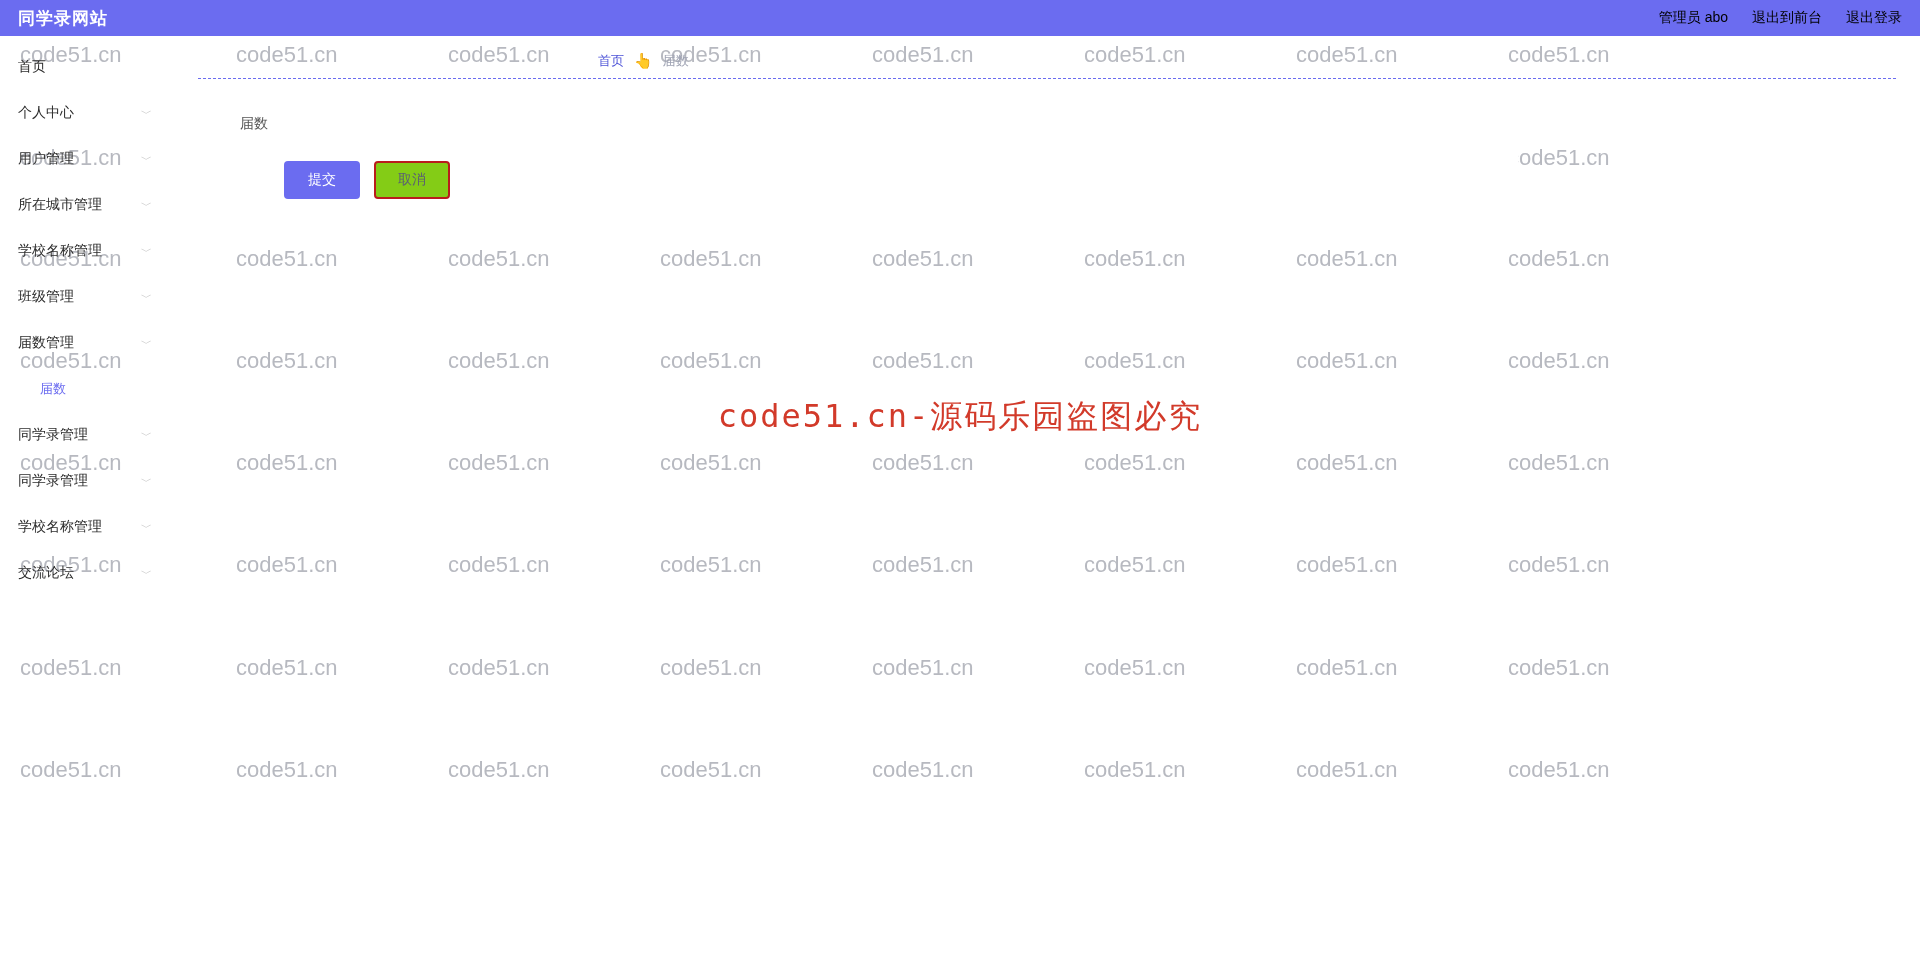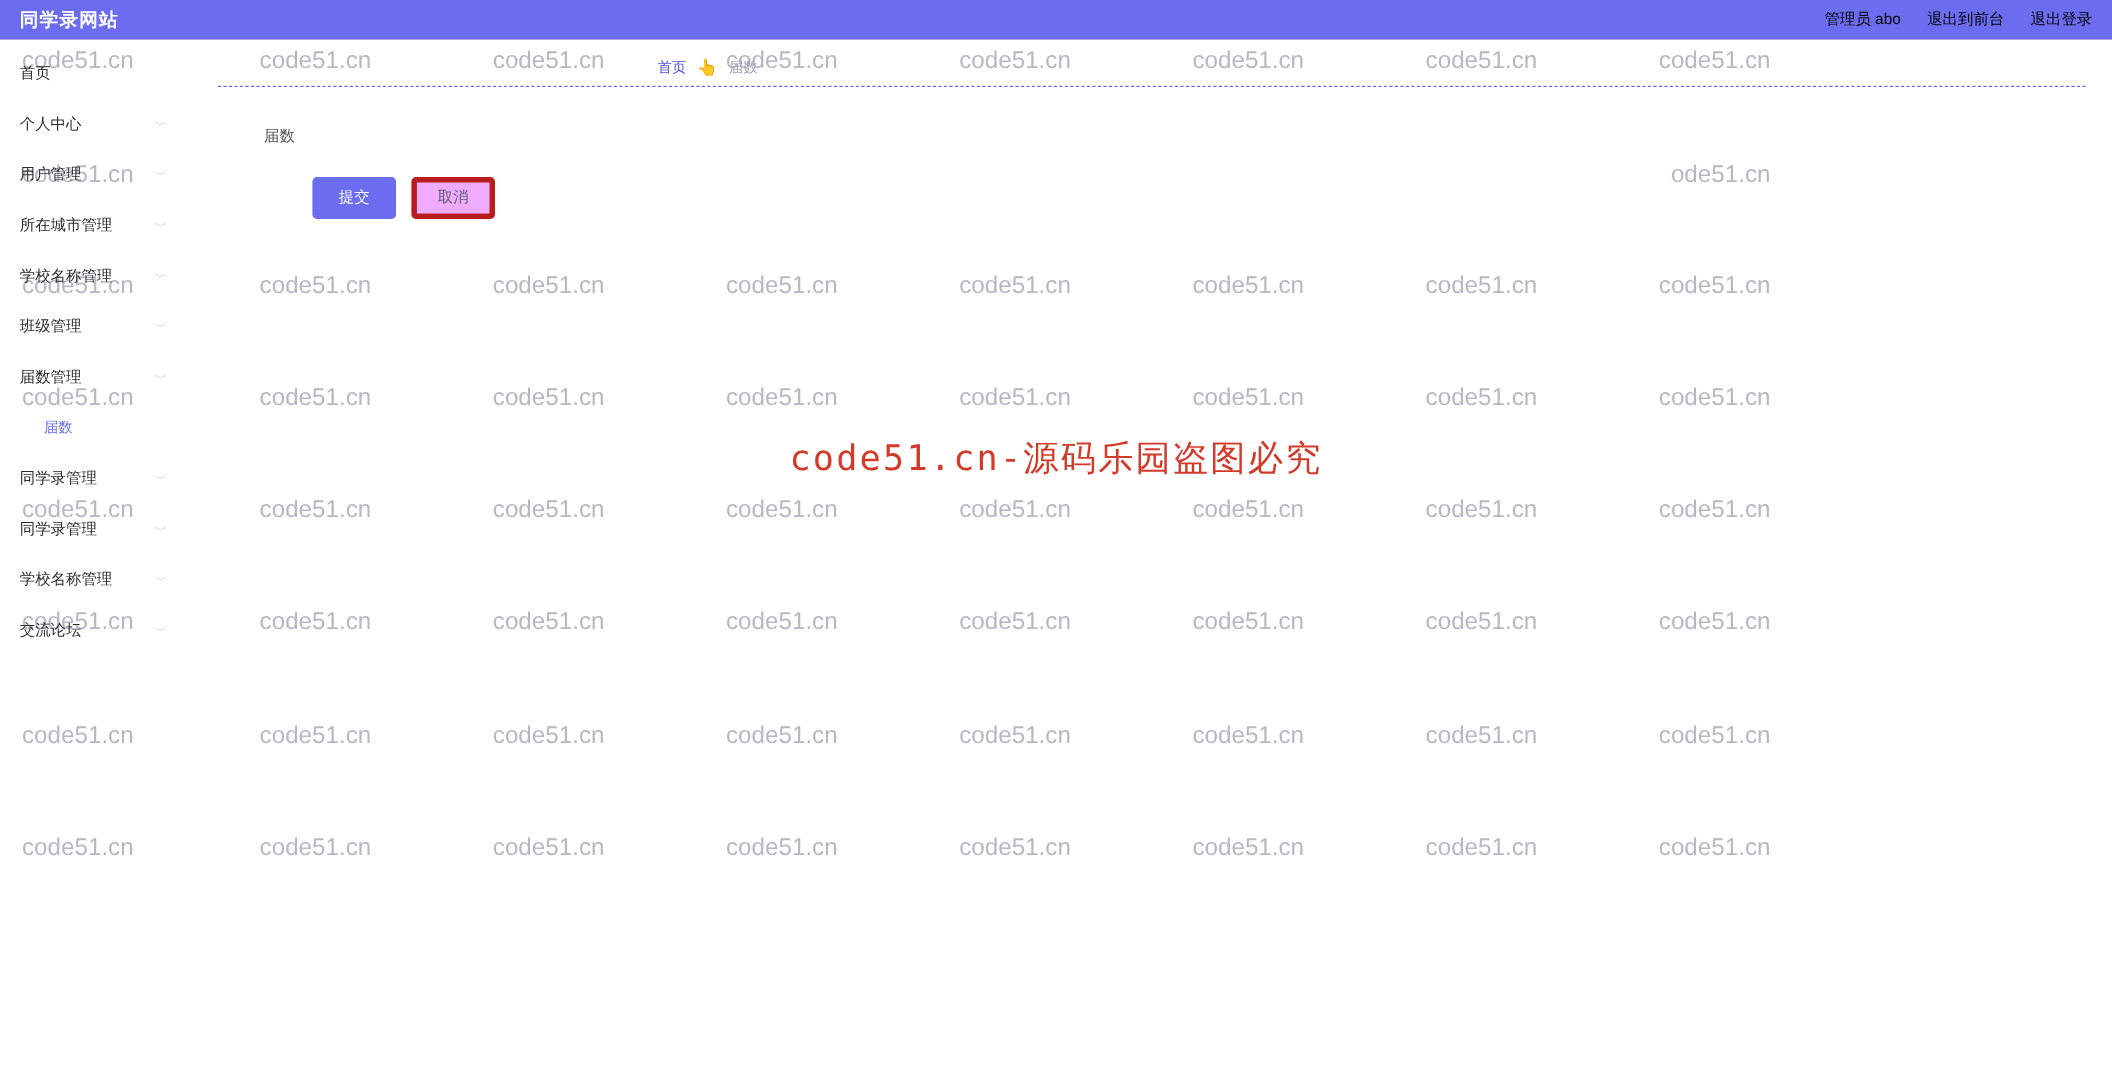--- a/index.html
+++ b/index.html
@@ -170,21 +170,21 @@
 .btn {
   min-width: 76px;
   height: 38px;
   border-radius: 4px;
   border: none;
   font-size: 14px;
   cursor: pointer;
   padding: 0 7px;
 }
 .btn-primary { background: #6b6cf0; color: #fff; }
-.btn-default { background: #f0abfc; color: #5a5f73; border: 5px solid #b91c1c; }
+.btn-default { background: #84cc16; color: #5a5f73; border: 2px solid #b91c1c; }
 </style>
 </head>
 <body>
 
 <div class="header">
   <div class="header-title">同学录网站</div>
   <div class="header-spacer"></div>
   <div class="header-actions">
     <div class="header-link">管理员 abo</div>
     <div class="header-link">退出到前台</div>

